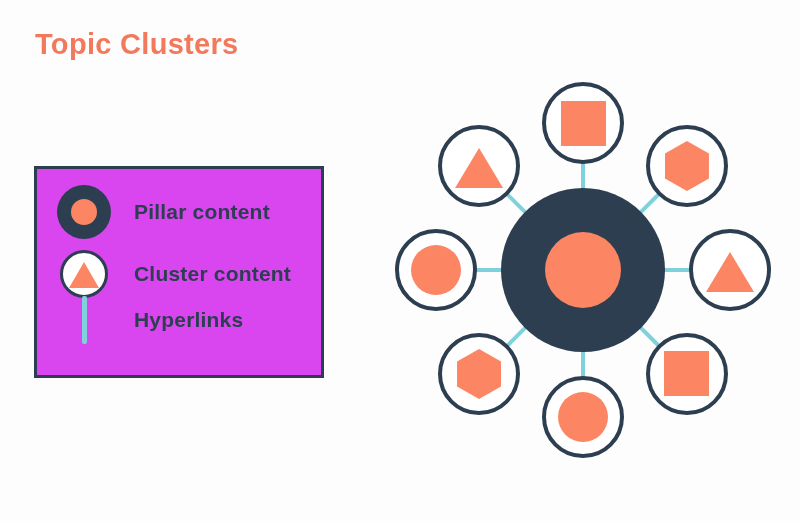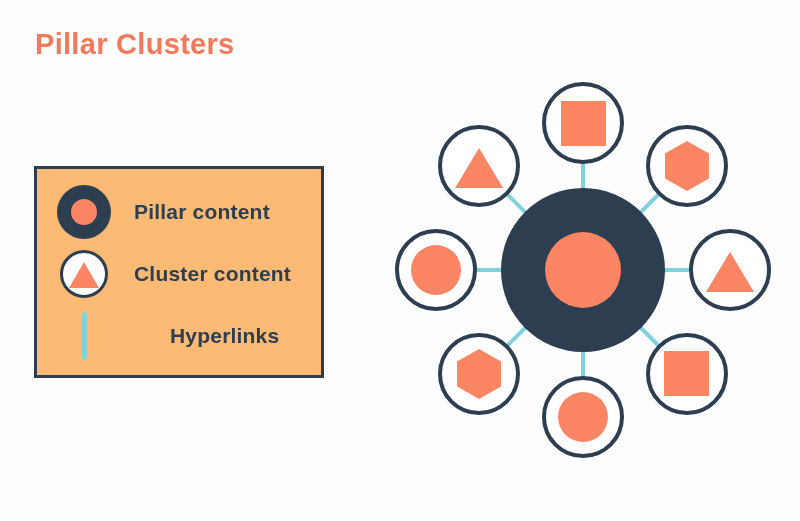--- a/index.html
+++ b/index.html
@@ -11,31 +11,31 @@
   
   .page-title{
     position:absolute;left:35px;top:30px;
     font-size:29px;font-weight:bold;line-height:1;
     letter-spacing:0.3px;
     color:var(--title-orange,#f3795c);
   }
   
   .legend{
     position:absolute;left:34px;top:166px;width:290px;height:212px;
-    background:#fdba74;border:3px solid var(--navy,#2c3e50);
+    background:#d946ef;border:3px solid var(--navy,#2c3e50);
     box-sizing:border-box;
     text-decoration:underline;
   }
   .legend-row{
     position:absolute;left:16px;right:8px;height:62px;
     display:flex;align-items:center;
   }
   .legend-row.row-0{top:12px;}
   .legend-row.row-1{top:74px;text-align:right;}
-  .legend-row.row-2{top:136px;gap:36px;}
+  .legend-row.row-2{top:120px;}
   .legend-icon-cell{
     width:62px;min-width:62px;display:flex;align-items:center;justify-content:center;
     margin-right:19px;
   }
   .legend-label{
     font-size:21px;font-weight:bold;color:var(--navy,#2c3e50);
     letter-spacing:0.2px;
   }
   .pillar-outer{
     width:54px;height:54px;border-radius:50%;background:var(--navy,#2c3e50);
@@ -86,21 +86,21 @@
   .shape-hexagon{
     width:44px;height:50px;background:var(--orange,#fc8564);
     clip-path:polygon(50% 0,100% 25%,100% 75%,50% 100%,0 75%,0 25%);
   }
 </style>
 </head>
 <body>
 
 <div class="page" style="background: rgb(253, 253, 253);">
 
-  <div class="page-title">Pillar Clusters</div>
+  <div class="page-title">Topic Clusters</div>
 
   <div class="legend">
 
     <div class="legend-row row-0">
       <div class="legend-icon-cell">
         <div class="pillar-outer">
           <div class="pillar-inner"></div>
         </div>
       </div>
       <div class="legend-label">Pillar content</div>

